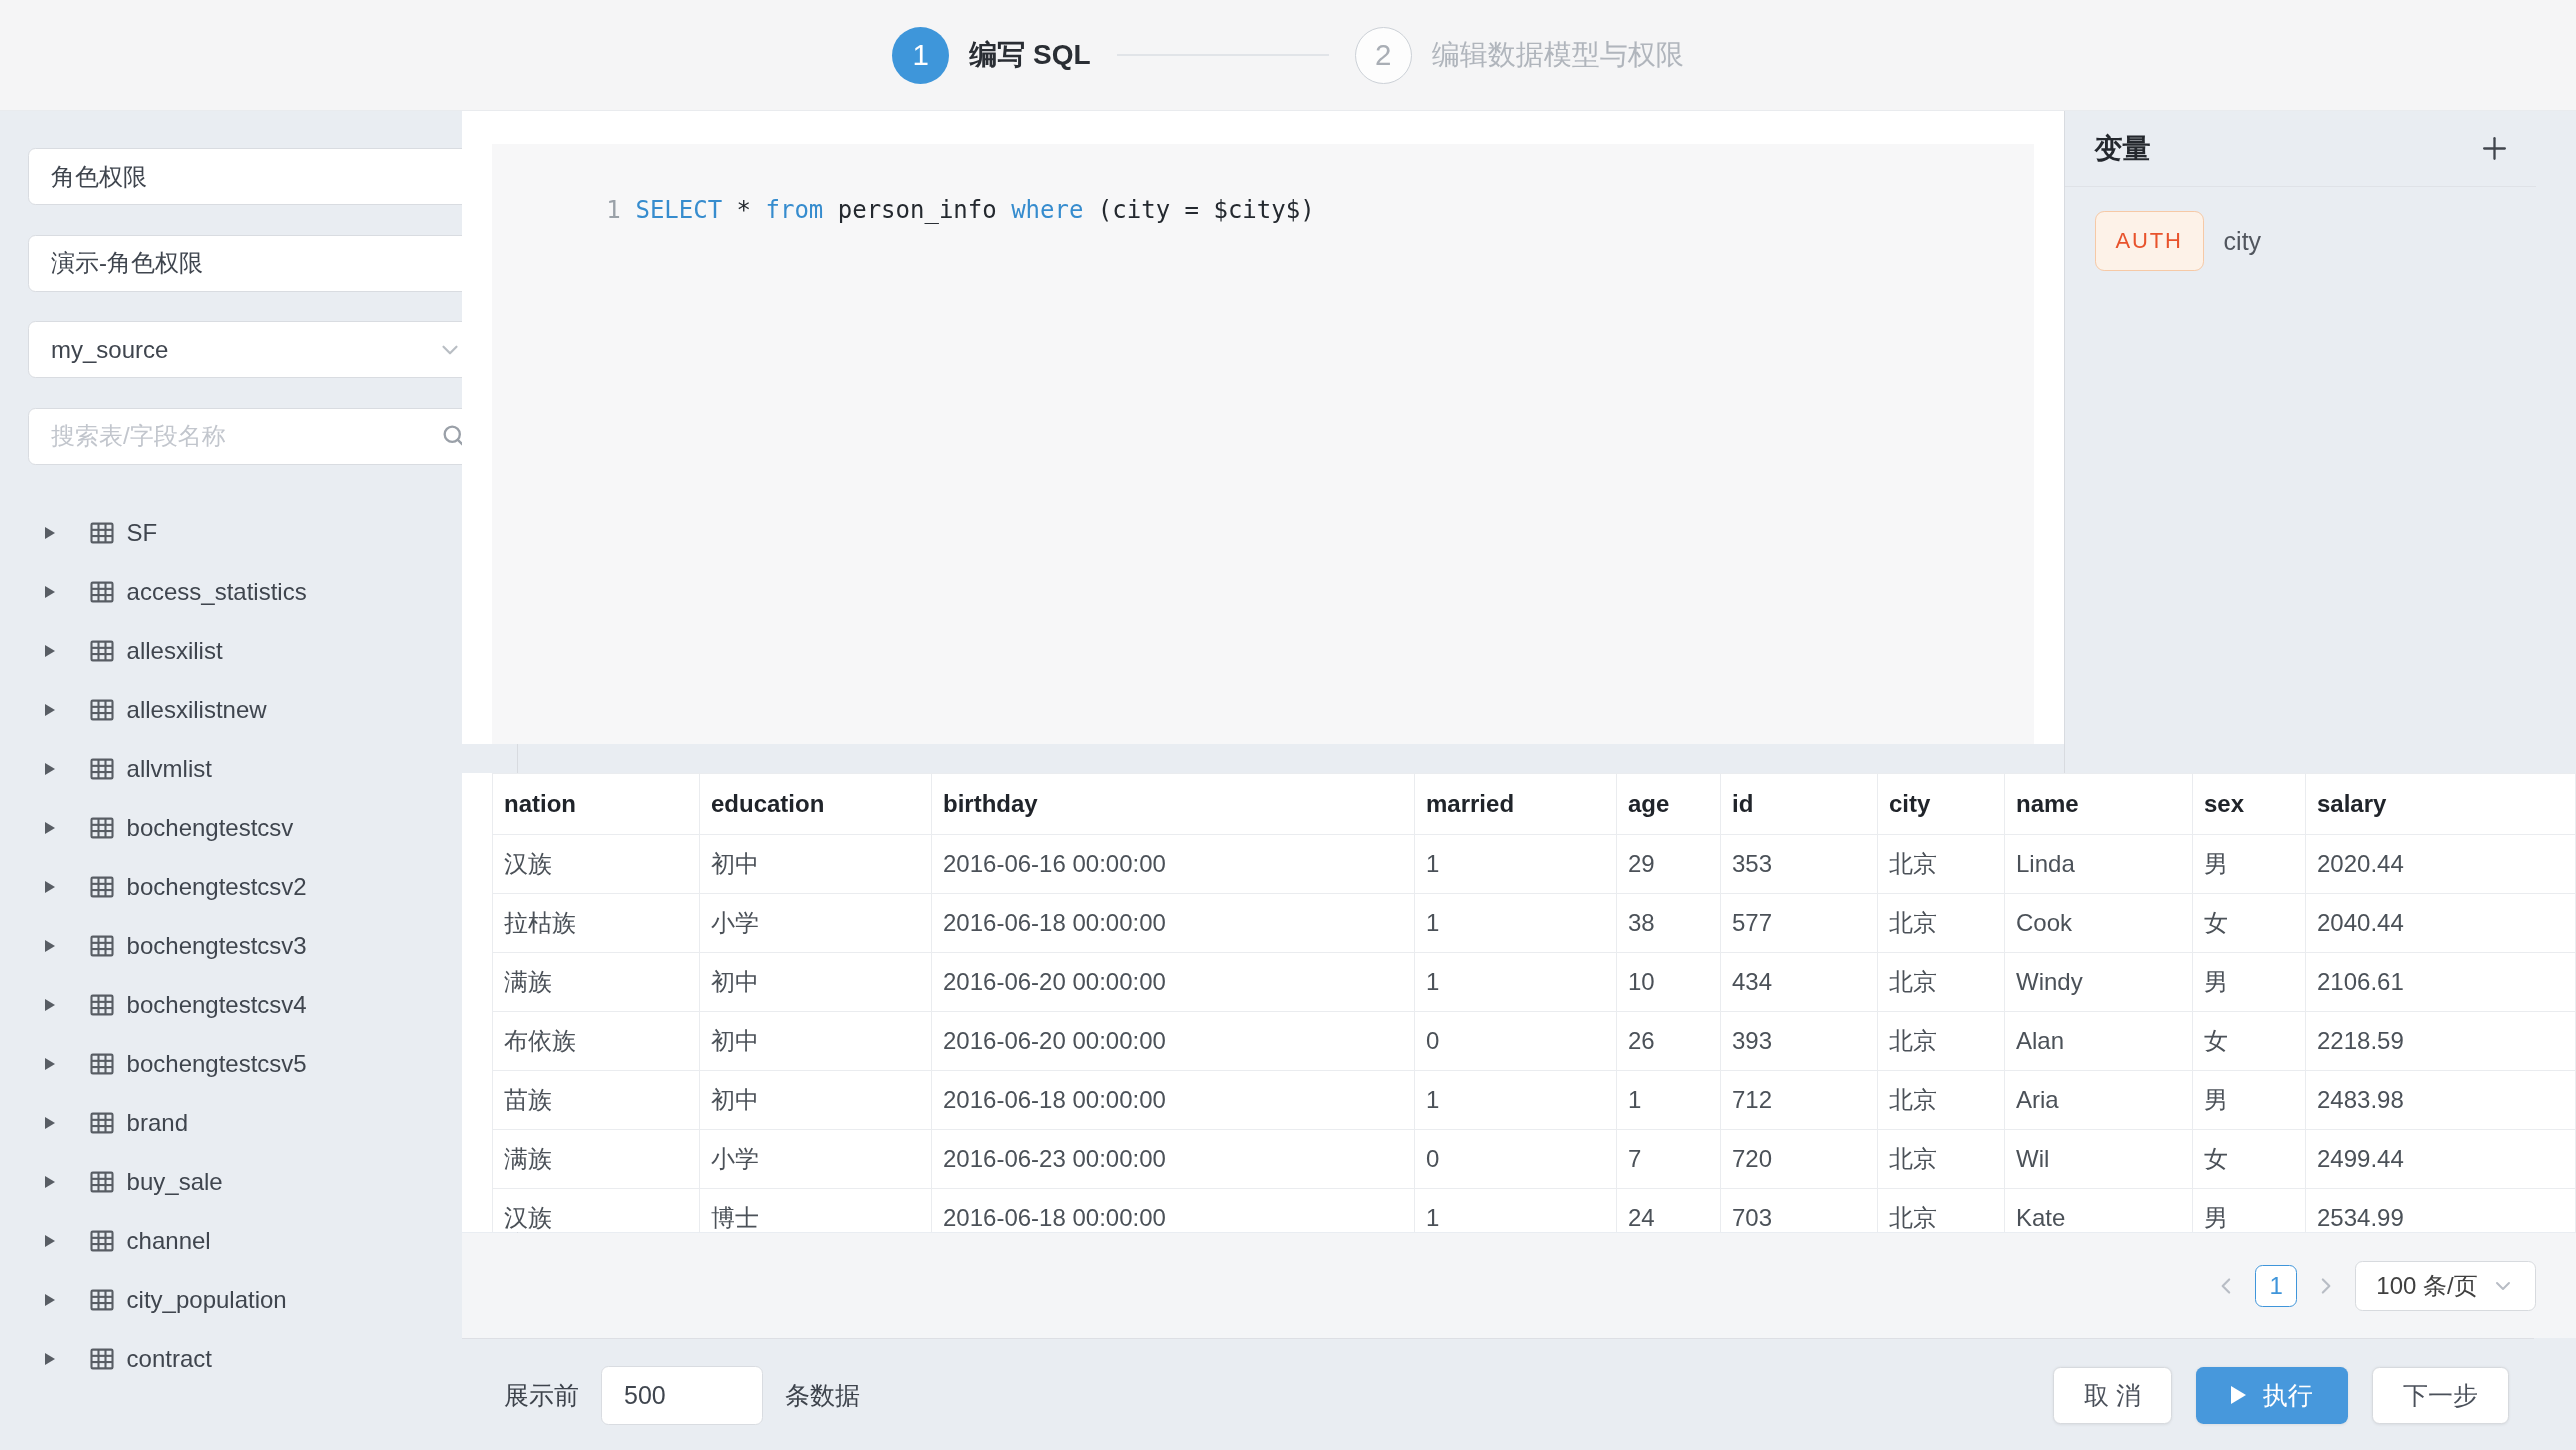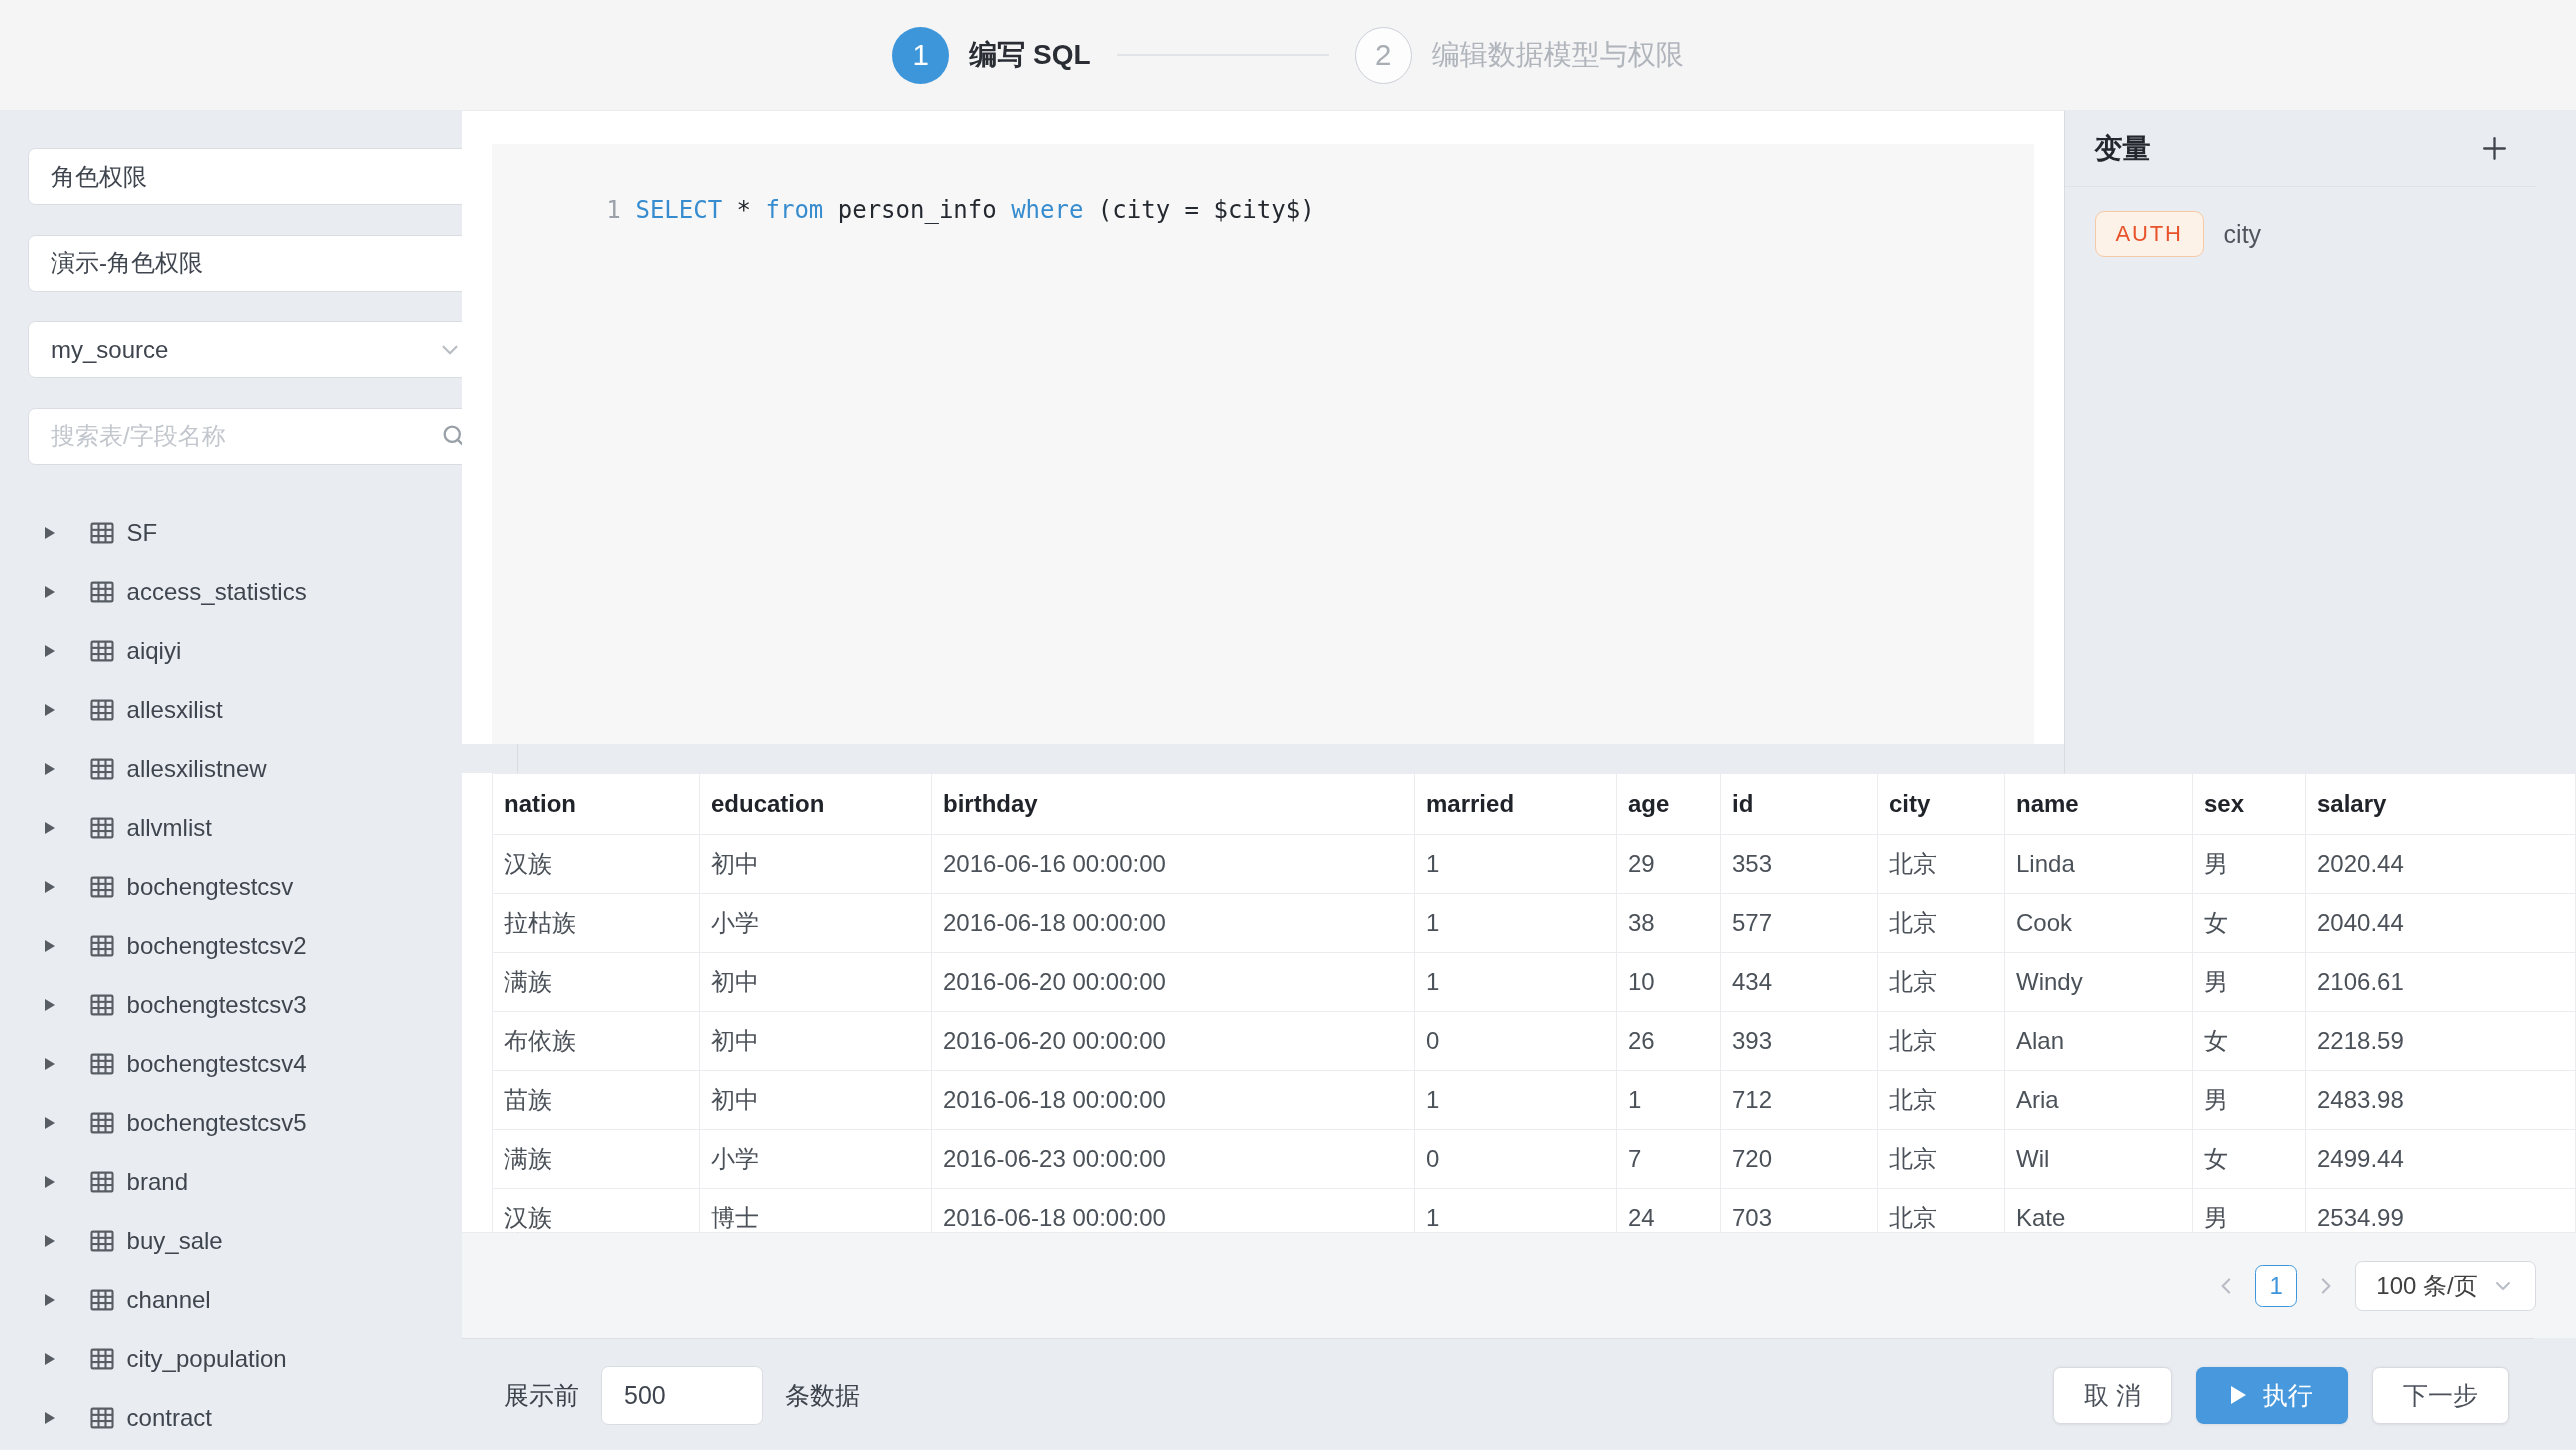--- a/index.html
+++ b/index.html
@@ -49,21 +49,21 @@
   .tok{color:#24292f;}
   .tok.kw{color:#368cce;}
 
   
   .varpanel{position:absolute;left:2064px;top:111px;width:472px;height:662px;background:#e9edf2;
             border-left:0.9px solid #d8dbe0;}
   .varpanel-header{height:76px;display:flex;align-items:center;justify-content:space-between;
                    padding:0 26px 0 29.5px;border-bottom:0.9px solid #dfe2e7;}
   .varpanel-title{font-size:28px;font-weight:700;color:#24282e;}
   .var-item{display:flex;align-items:center;margin:24px 0 0 29.5px;cursor:pointer;}
-  .auth-badge{display:inline-block;padding:9px 20px;border-radius:9.2px;border:1.8px solid #f6c9a6;
+  .auth-badge{display:inline-block;padding:16px 20px;border-radius:9.2px;border:1.8px solid #f6c9a6;
               background:#fdf2e8;color:#e8532c;font-size:22px;letter-spacing:1.8px;}
   .var-name{margin-left:20px;font-size:25px;color:#51565e;}
 
   
   .resultblock{position:absolute;left:462px;top:773px;width:2114px;height:459px;background:#fff;overflow:hidden;}
   .resultblock table{position:absolute;left:30px;top:0;width:2083px;border-collapse:collapse;table-layout:fixed;}
   .resultblock th,.resultblock td{border:0.9px solid #eaecef;padding:0 11px;text-align:left;
       font-size:24px;white-space:nowrap;overflow:hidden;background:#fff;}
   .resultblock th{height:61px;font-weight:600;color:#20242a;}
   .resultblock td{height:59px;color:#4b5158;font-weight:400;}
@@ -168,33 +168,20 @@
           <span class="caret"></span>
           <span class="tree-icon">
             <svg width="28" height="28" viewBox="0 0 24 24" fill="none" stroke="#585d64" stroke-width="1.8">
               <rect x="3" y="4" width="18" height="16" rx="1"></rect>
               <line x1="3" y1="9.3" x2="21" y2="9.3"></line>
               <line x1="3" y1="14.6" x2="21" y2="14.6"></line>
               <line x1="9" y1="4" x2="9" y2="20"></line>
               <line x1="15" y1="4" x2="15" y2="20"></line>
             </svg>
           </span>
-          <span class="tree-label">aiqiyi</span>
-        </div>
-        <div class="tree-item">
-          <span class="caret"></span>
-          <span class="tree-icon">
-            <svg width="28" height="28" viewBox="0 0 24 24" fill="none" stroke="#585d64" stroke-width="1.8">
-              <rect x="3" y="4" width="18" height="16" rx="1"></rect>
-              <line x1="3" y1="9.3" x2="21" y2="9.3"></line>
-              <line x1="3" y1="14.6" x2="21" y2="14.6"></line>
-              <line x1="9" y1="4" x2="9" y2="20"></line>
-              <line x1="15" y1="4" x2="15" y2="20"></line>
-            </svg>
-          </span>
           <span class="tree-label">allesxilist</span>
         </div>
         <div class="tree-item">
           <span class="caret"></span>
           <span class="tree-icon">
             <svg width="28" height="28" viewBox="0 0 24 24" fill="none" stroke="#585d64" stroke-width="1.8">
               <rect x="3" y="4" width="18" height="16" rx="1"></rect>
               <line x1="3" y1="9.3" x2="21" y2="9.3"></line>
               <line x1="3" y1="14.6" x2="21" y2="14.6"></line>
               <line x1="9" y1="4" x2="9" y2="20"></line>

